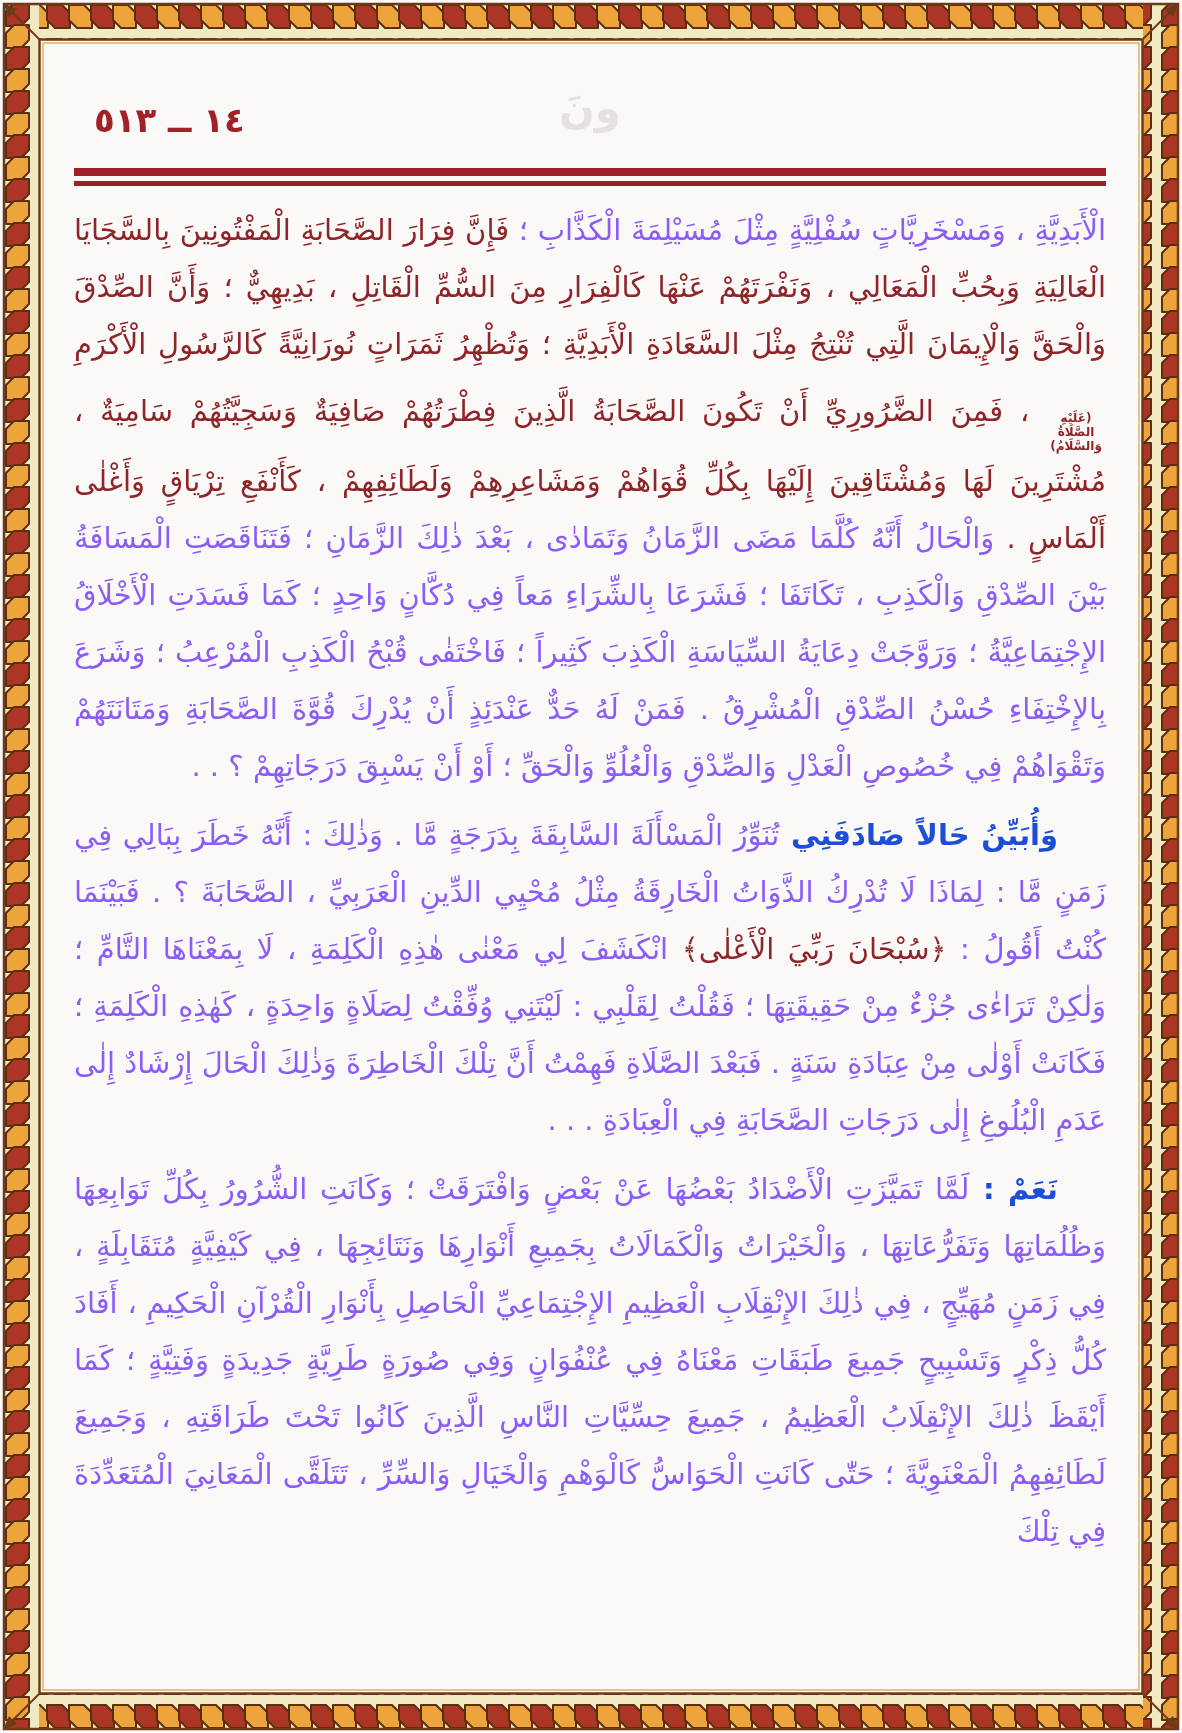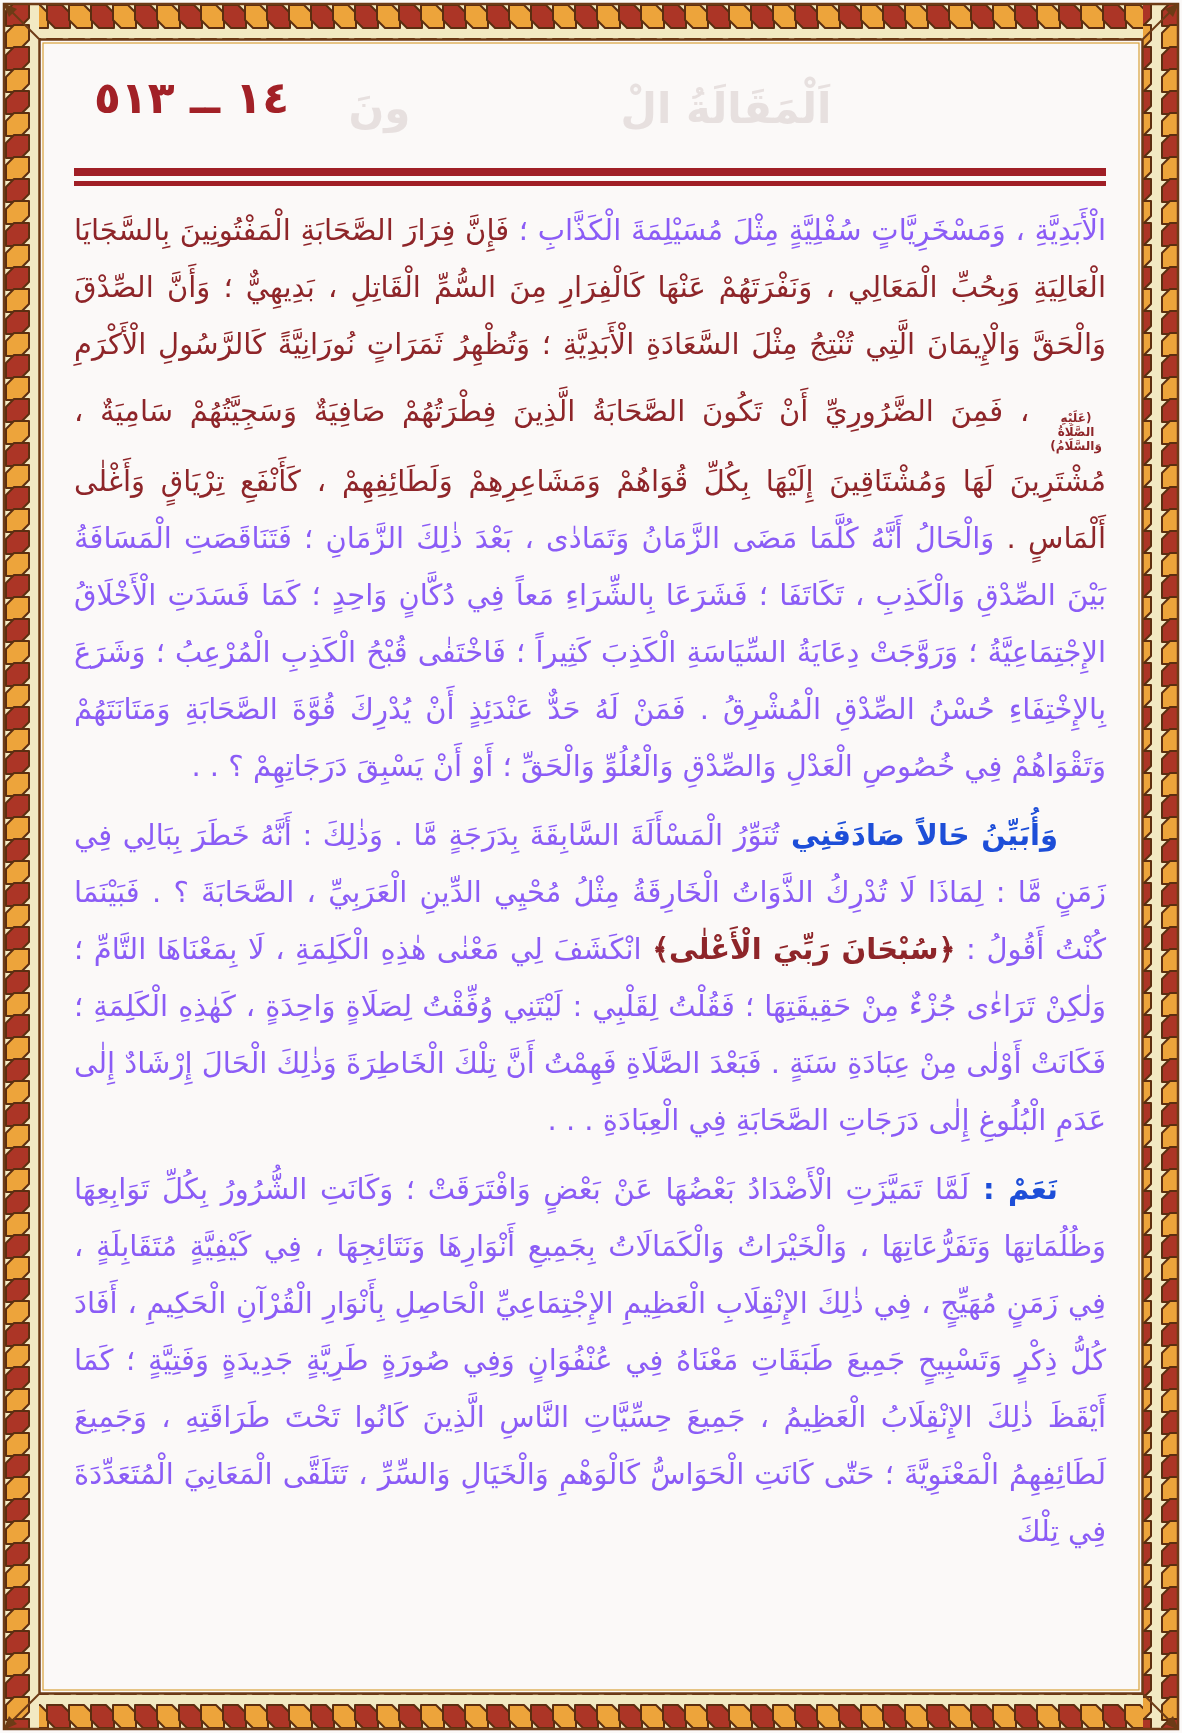--- a/index.html
+++ b/index.html
@@ -14,22 +14,22 @@
   }
   svg.frame{position:absolute;inset:0;display:block;}
   .content{
     position:absolute;
     top:46px;right:46px;left:46px;bottom:46px;
     padding:6px 30px 0 28px;
   }
   
   .header{position:relative;height:116px;}
   .page-num{
-    position:absolute;left:20px;top:20px;
-    font-size:44px;font-weight:bold;color:#a22127;
+    position:absolute;left:20px;top:48px;
+    font-size:34px;font-weight:bold;color:#a22127;
     letter-spacing:1px;direction:rtl;
   }
   .title-wrap{position:absolute;top:14px;left:0;right:0;height:86px;text-align:center;}
   .watermark{
     position:absolute;top:18px;left:0;right:0;
     color:#e7e0df;font-size:42px;font-weight:bold;
     display:flex;justify-content:center;align-items:flex-start;gap:210px;
     z-index:1;white-space:nowrap;
   }
   .page-title{
@@ -47,21 +47,21 @@
     color:#1d1c1c;
     text-align:justify;
     direction:rtl;
   }
   .para{margin:0;}
   .para.indent{text-indent:48px;}
   .para + .para{margin-top:12px;}
   .seg-black{color:#8b5cf6;}
   .seg-red{color:#8e2529;}
   .seg-lead{color:#1d4ed8;font-weight:bold;}
-  .seg-quran{color:#8e2529;font-weight:bold;}
+  .seg-quran{color:#8e2529;font-weight:normal;}
   .seg-honorific{
     color:#8e2529;
     display:inline-block;
     width:60px;
     font-size:12px;
     line-height:1.15;
     text-align:center;
     vertical-align:middle;
     font-weight:bold;
     margin-top:39px;
@@ -108,21 +108,20 @@
     <path d="M1179,1730 L1165,1724 L1173,1716 Z" fill="#6d3b16"></path>
   </svg>
 
   <div class="content">
 
     <div class="header">
       <span class="page-num">١٤ ــ ٥١٣</span>
 
       <div class="title-wrap">
         <div class="watermark">
-          <span>اَلْمَقَالَةُ الْ</span>
           <span>ونَ</span>
         </div>
       </div>
     </div>
 
     <div class="rule-thick"></div>
     <div class="rule-thin"></div>
 
     <div class="body-text">
         <div class="para"><span class="seg-black">الْأَبَدِيَّةِ ، وَمَسْخَرِيَّاتٍ سُفْلِيَّةٍ مِثْلَ مُسَيْلِمَةَ الْكَذَّابِ ؛ </span><span class="seg-red">فَإِنَّ فِرَارَ الصَّحَابَةِ الْمَفْتُونِينَ بِالسَّجَايَا الْعَالِيَةِ وَبِحُبِّ الْمَعَالِي ، وَنَفْرَتَهُمْ عَنْهَا كَالْفِرَارِ مِنَ السُّمِّ الْقَاتِلِ ، بَدِيهِيٌّ ؛ وَأَنَّ الصِّدْقَ وَالْحَقَّ وَالْإِيمَانَ الَّتِي تُنْتِجُ مِثْلَ السَّعَادَةِ الْأَبَدِيَّةِ ؛ وَتُظْهِرُ ثَمَرَاتٍ نُورَانِيَّةً كَالرَّسُولِ الْأَكْرَمِ </span><span class="seg-honorific">(عَلَيْهِ الصَّلَاةُ وَالسَّلَامُ)</span><span class="seg-red"> ، فَمِنَ الضَّرُورِيِّ أَنْ تَكُونَ الصَّحَابَةُ الَّذِينَ فِطْرَتُهُمْ صَافِيَةٌ وَسَجِيَّتُهُمْ سَامِيَةٌ ، مُشْتَرِينَ لَهَا وَمُشْتَاقِينَ إِلَيْهَا بِكُلِّ قُوَاهُمْ وَمَشَاعِرِهِمْ وَلَطَائِفِهِمْ ، كَأَنْفَعِ تِرْيَاقٍ وَأَغْلٰى أَلْمَاسٍ . </span><span class="seg-black">وَالْحَالُ أَنَّهُ كُلَّمَا مَضَى الزَّمَانُ وَتَمَادٰى ، بَعْدَ ذٰلِكَ الزَّمَانِ ؛ فَتَنَاقَصَتِ الْمَسَافَةُ بَيْنَ الصِّدْقِ وَالْكَذِبِ ، تَكَاتَفَا ؛ فَشَرَعَا بِالشِّرَاءِ مَعاً فِي دُكَّانٍ وَاحِدٍ ؛ كَمَا فَسَدَتِ الْأَخْلَاقُ الإِجْتِمَاعِيَّةُ ؛ وَرَوَّجَتْ دِعَايَةُ السِّيَاسَةِ الْكَذِبَ كَثِيراً ؛ فَاخْتَفٰى قُبْحُ الْكَذِبِ الْمُرْعِبُ ؛ وَشَرَعَ بِالإِخْتِفَاءِ حُسْنُ الصِّدْقِ الْمُشْرِقُ . فَمَنْ لَهُ حَدٌّ عَنْدَئِذٍ أَنْ يُدْرِكَ قُوَّةَ الصَّحَابَةِ وَمَتَانَتَهُمْ وَتَقْوَاهُمْ فِي خُصُوصِ الْعَدْلِ وَالصِّدْقِ وَالْعُلُوِّ وَالْحَقِّ ؛ أَوْ أَنْ يَسْبِقَ دَرَجَاتِهِمْ ؟ . .</span></div>

